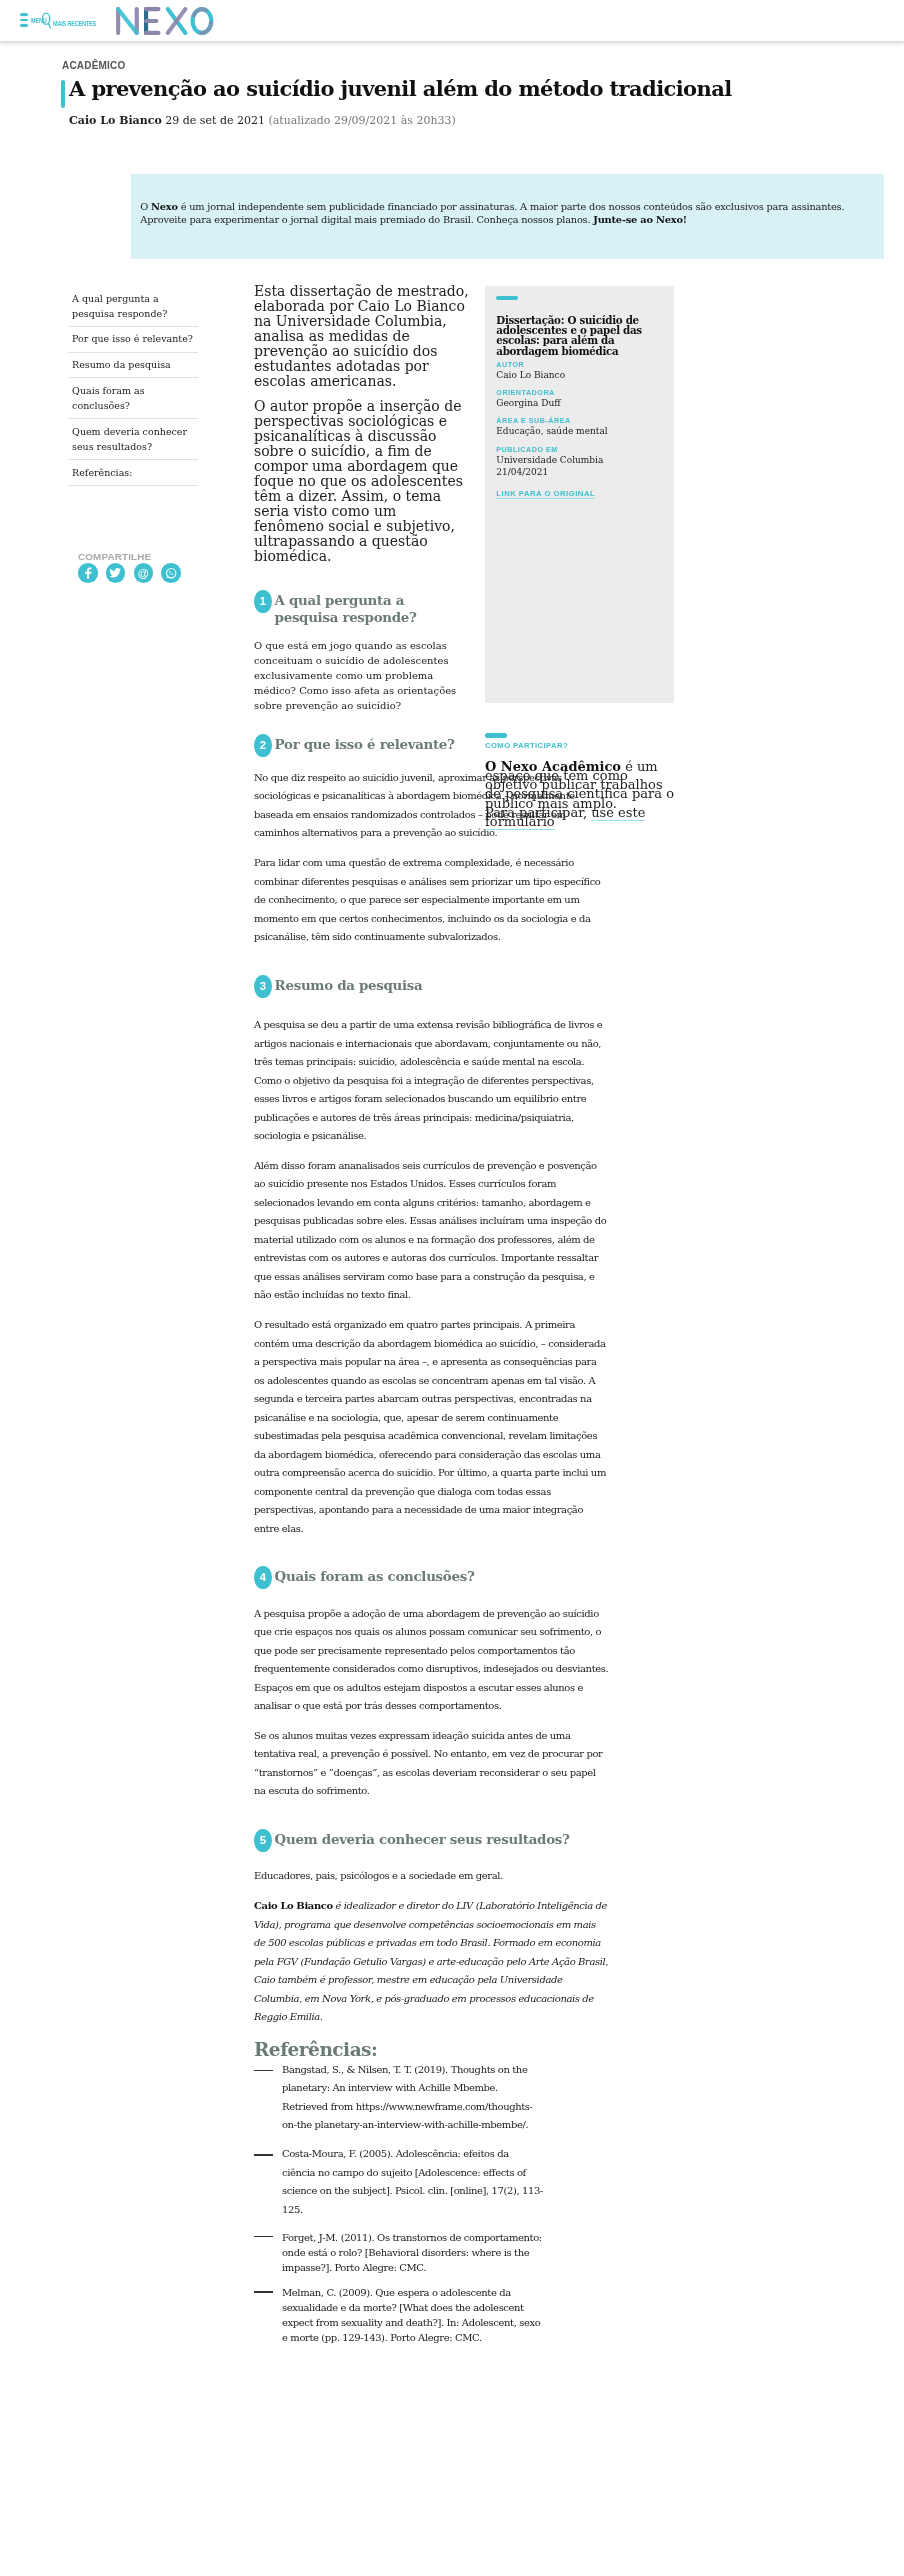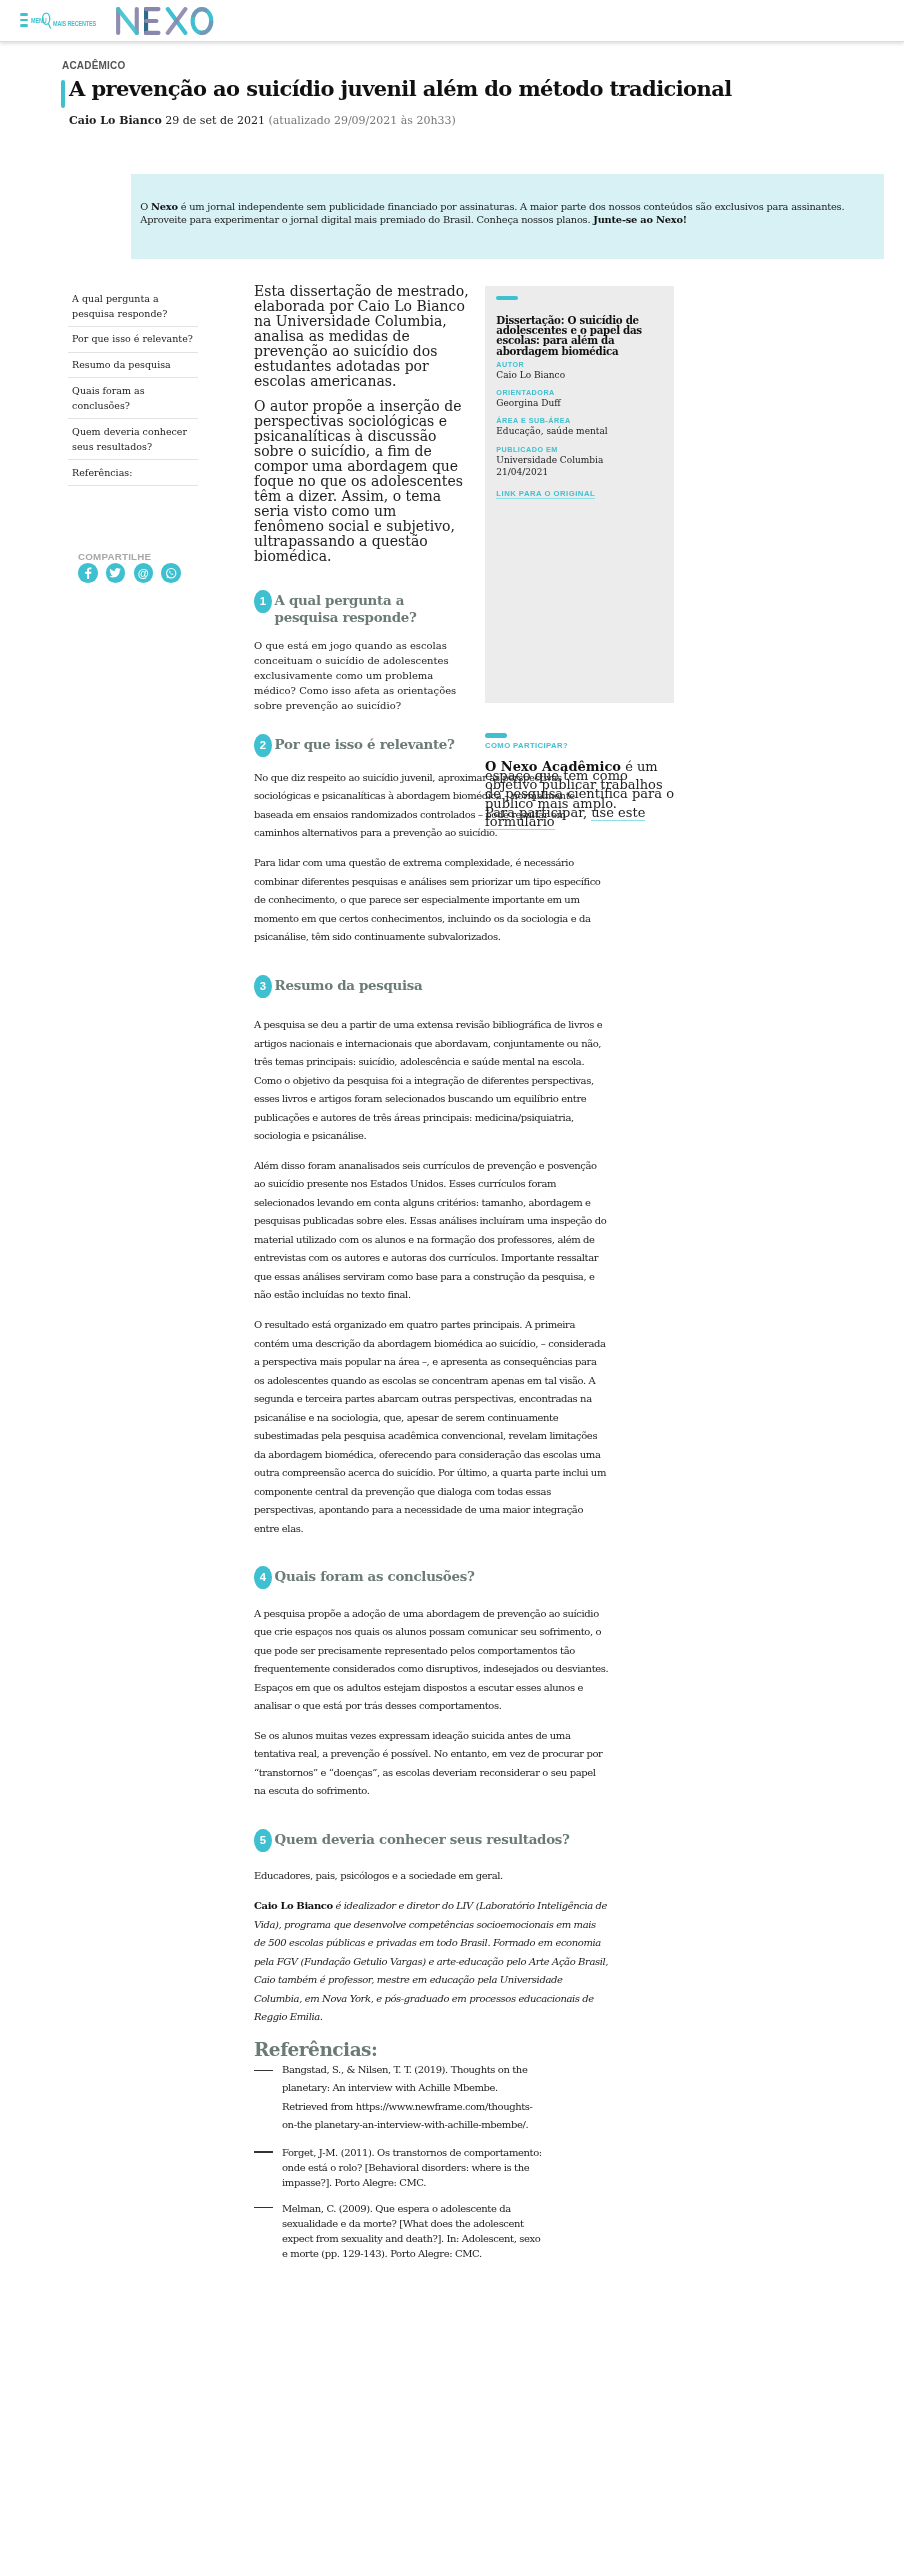--- a/index.html
+++ b/index.html
@@ -212,20 +212,21 @@
     </h2>
     <p class="body-wide" style="margin-top:15.5px;">Educadores, pais, psicólogos e a sociedade em geral.</p>
     <p class="bio body-wide">
       <b>Caio Lo Bianco</b><i> é idealizador e diretor do LIV (Laboratório Inteligência de Vida), programa que desenvolve competências socioemocionais em mais de 500 escolas públicas e privadas em todo Brasil. Formado em economia pela FGV (Fundação Getulio Vargas) e arte-educação pelo Arte Ação Brasil, Caio também é professor, mestre em educação pela Universidade Columbia, em Nova York, e pós-graduado em processos educacionais de Reggio Emilia.</i>
     </p>
   </section>
 
   <section>
     <h2 class="refs-h">Referências:</h2>
     <div class="ref">Bangstad, S., &amp; Nilsen, T. T. (2019). Thoughts on the planetary: An interview with Achille Mbembe. Retrieved from https://www.newframe.com/thoughts-on-the planetary-an-interview-with-achille-mbembe/.</div>
+    <div class="ref">Costa-Moura, F. (2005). Adolescência: efeitos da ciência no campo do sujeito [Adolescence: effects of science on the subject]. Psicol. clin. [online], 17(2), 113-125.</div>
     <div class="ref tight">Forget, J-M. (2011). Os transtornos de comportamento: onde está o rolo? [Behavioral disorders: where is the impasse?]. Porto Alegre: CMC.</div>
     <div class="ref tight">Melman, C. (2009). Que espera o adolescente da sexualidade e da morte? [What does the adolescent expect from sexuality and death?]. In: Adolescent, sexo e morte (pp. 129-143). Porto Alegre: CMC.</div>
   </section>
 </main>
 
 <aside class="meta-box">
   <div class="meta-accent"></div>
   <div class="meta-title">Dissertação: O suicídio de adolescentes e o papel das escolas: para além da abordagem biomédica</div>
   <div class="meta-label">AUTOR</div>
   <div class="meta-value">Caio Lo Bianco</div>

